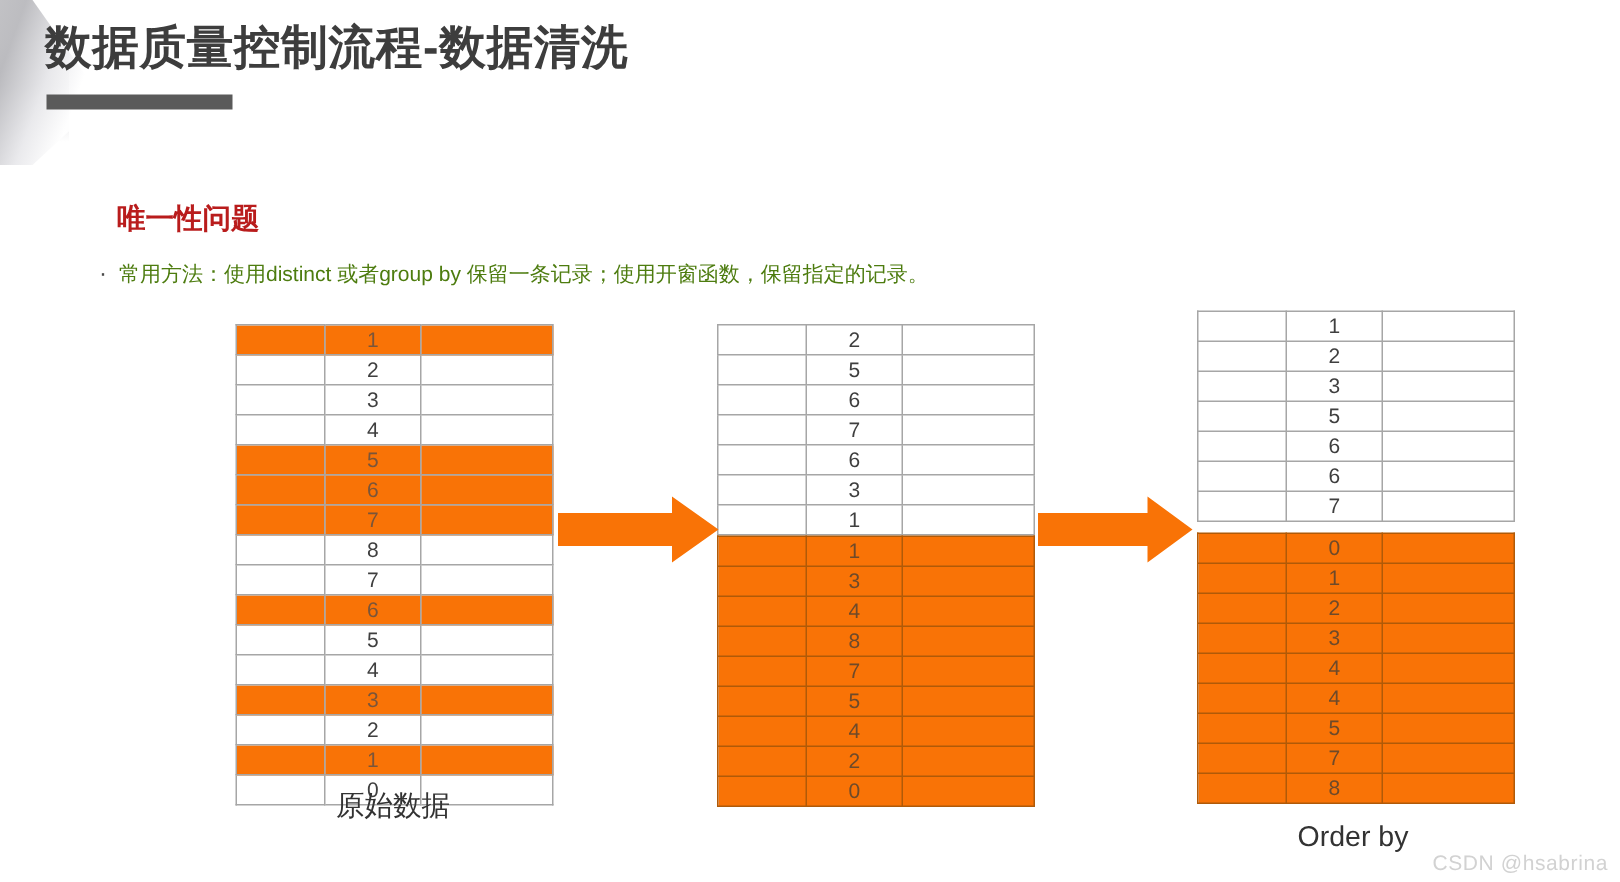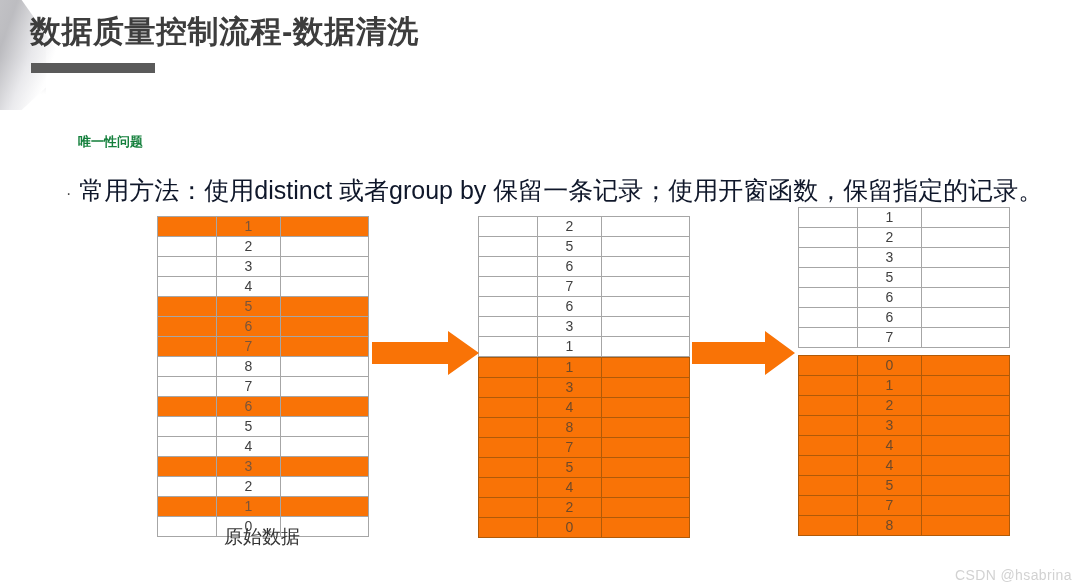--- a/index.html
+++ b/index.html
@@ -55,42 +55,42 @@
     width: 124px;
     height: 10px;
     background: #5a5a5a;
   }
 
   
   .sub-heading {
     position: absolute;
     left: 78px;
     top: 133px;
-    font-size: 13px;
+    font-size: 19px;
     font-weight: bold;
-    color: #15803d;
+    color: #b91c1c;
     white-space: nowrap;
   }
   .bullet-row {
     position: absolute;
     left: 66px;
     top: 174px;
     display: flex;
     align-items: baseline;
     white-space: nowrap;
   }
   .bullet-dot {
     color: #4a4a4a;
     font-size: 16px;
     margin-right: 8px;
     line-height: 1;
   }
   .bullet-text {
-    font-size: 25px;
-    color: #0f172a;
+    font-size: 14px;
+    color: #4d7c0f;
   }
 
   
   .tbl {
     position: absolute;
     border-collapse: collapse;
     table-layout: fixed;
   }
   .tbl td {
     border: 1px solid #a6a6a6;
@@ -418,15 +418,16 @@
     </svg>
   </div>
 
   <div class="arrow-wrap" style="left:692px; top:329px;">
     <svg class="arrow-svg" width="104" height="48" viewBox="0 0 104 48">
       <polygon points="0,13 73,13 73,2 103,24 73,46 73,35 0,35" fill="#F97306"></polygon>
     </svg>
   </div>
 
   <div class="caption" style="left:157px; top:524px; width:210px;">原始数据</div>
+  <div class="caption" style="left:798px; top:548px; width:208px;">Order by</div>
 
   <div class="watermark">CSDN @hsabrina</div>
 </div>
 
 </body></html>

